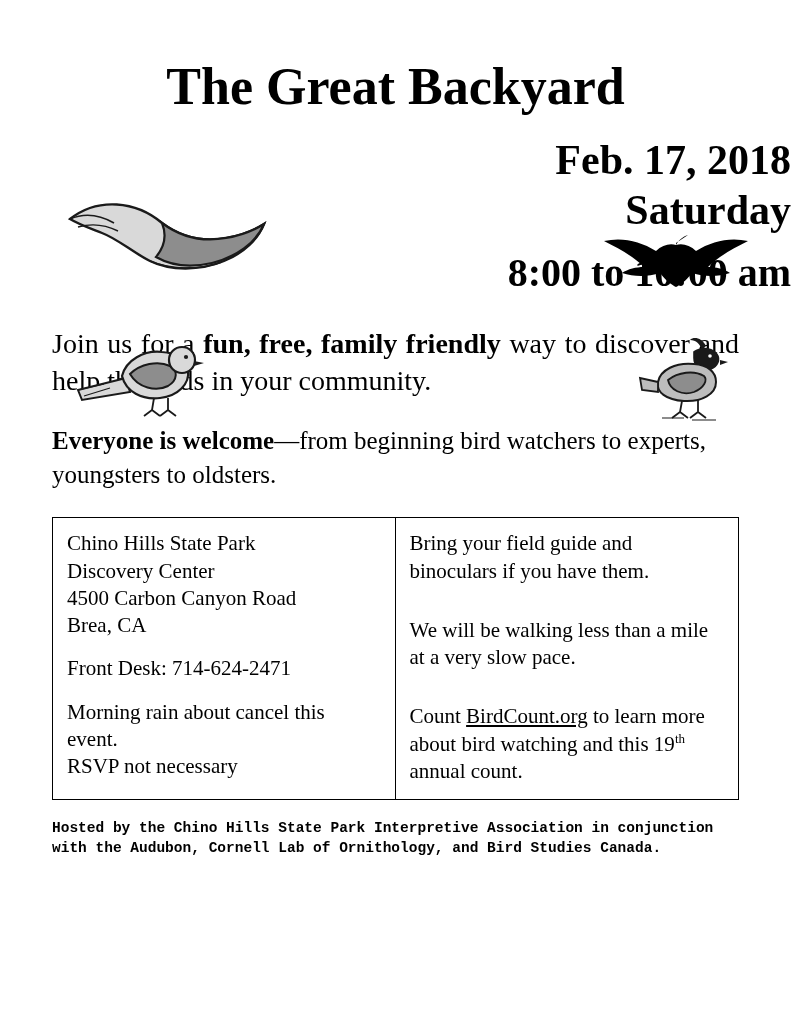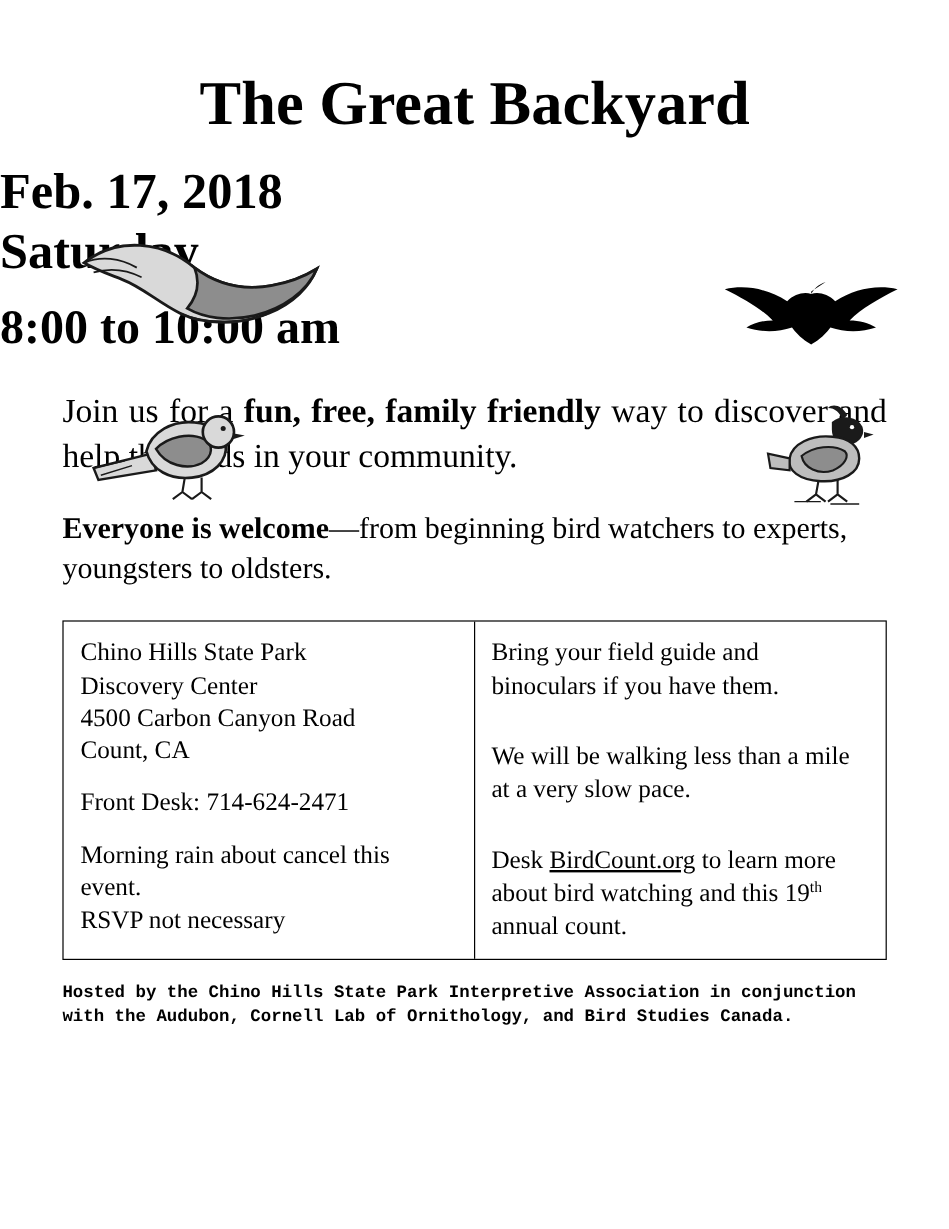--- a/index.html
+++ b/index.html
@@ -31,21 +31,21 @@
   .title-line {
     font-family: "Liberation Serif", serif;
     font-weight: bold;
     font-size: 52px;
     line-height: 1.12;
     letter-spacing: 0px;
   }
 
   
   .date-block {
-    text-align: left;
+    text-align: right;
     margin-top: 20px;
     font-family: Liberation Serif, serif;
   }
   .date-line {
     font-weight: bold;
     font-size: 42px;
     line-height: 1.18;
   }
   .time-line {
     font-weight: bold;
@@ -199,35 +199,35 @@
 
     <div class="para-2"><span class="bold">Everyone is welcome</span><span>—from beginning bird watchers to experts, youngsters to oldsters.</span></div>
   </div>
 
   <div class="info-table">
 
     <div class="info-cell left">
       <div>Chino Hills State Park</div>
       <div>Discovery Center</div>
       <div>4500 Carbon Canyon Road</div>
-      <div>Count, CA</div>
+      <div>Brea, CA</div>
       <div class="blockgap"></div>
       <div>Front Desk: 714-624-2471</div>
       <div class="blockgap"></div>
       <div>Morning rain about cancel this event.</div>
       <div>RSVP not necessary</div>
     </div>
 
     <div class="info-cell right">
       <div>Bring your field guide and binoculars if you have them.</div>
       <div class="blockgap"></div>
       <div class="blockgap"></div>
       <div>We will be walking less than a mile at a very slow pace.</div>
       <div class="blockgap"></div>
       <div class="blockgap"></div>
-      <div><span>Desk </span><span class="u">BirdCount.org</span><span> to learn more about bird watching and this 19</span><sup>th</sup><span> annual count.</span></div>
+      <div><span>Count </span><span class="u">BirdCount.org</span><span> to learn more about bird watching and this 19</span><sup>th</sup><span> annual count.</span></div>
     </div>
 
   </div>
 
   <div class="footer">Hosted by the Chino Hills State Park Interpretive Association in conjunction with the Audubon, Cornell Lab of Ornithology, and Bird Studies Canada.</div>
 
 </div>
 
 </body></html>

